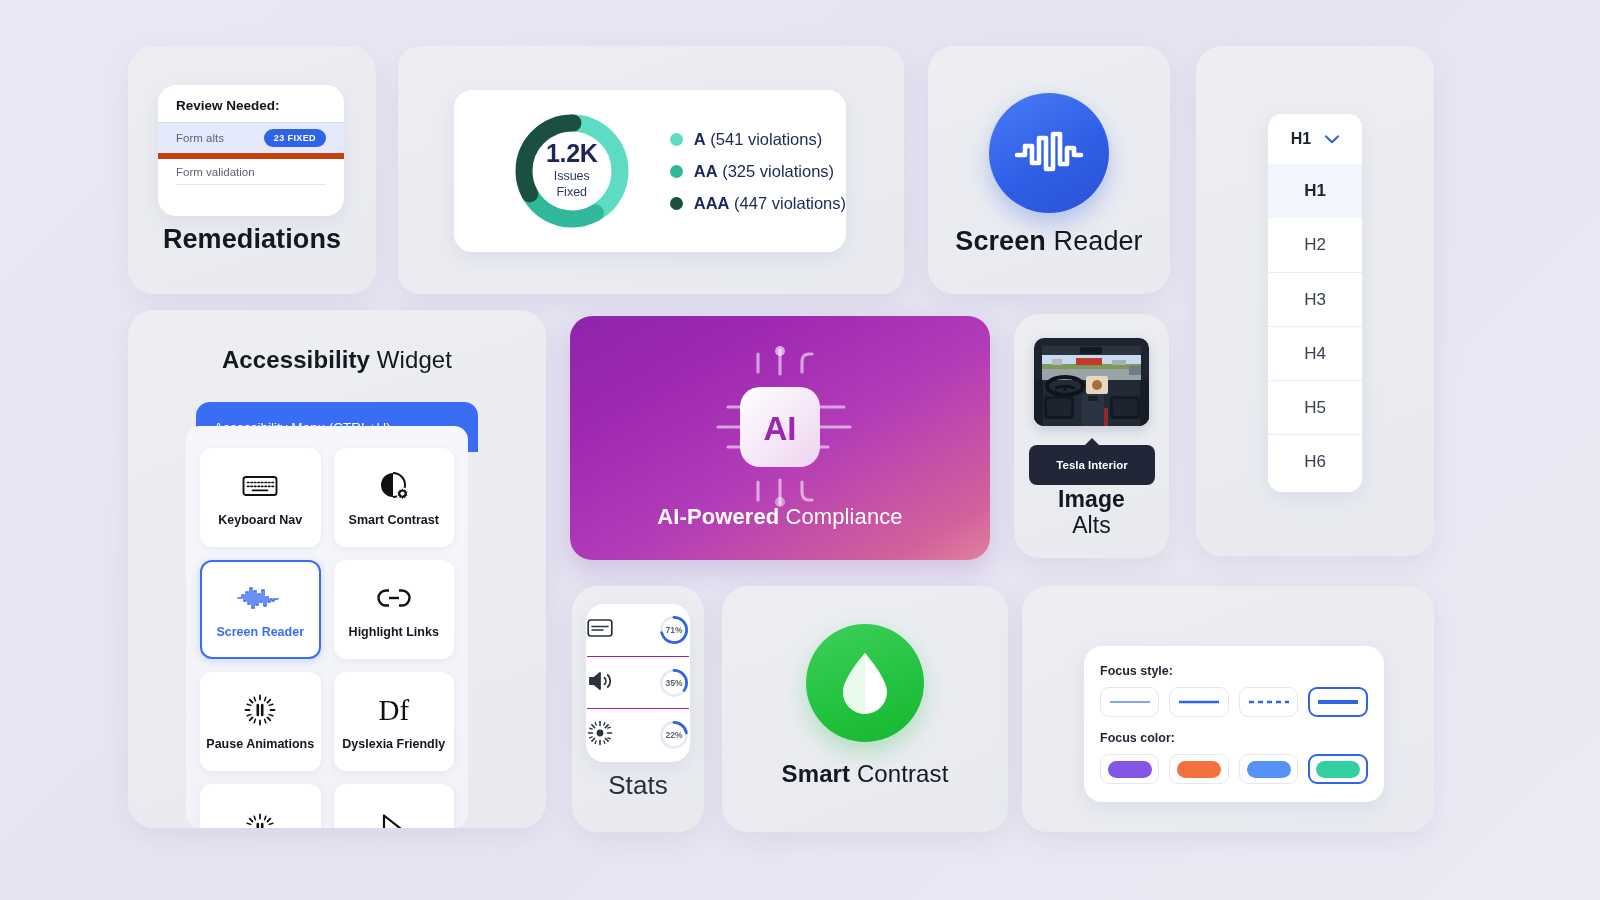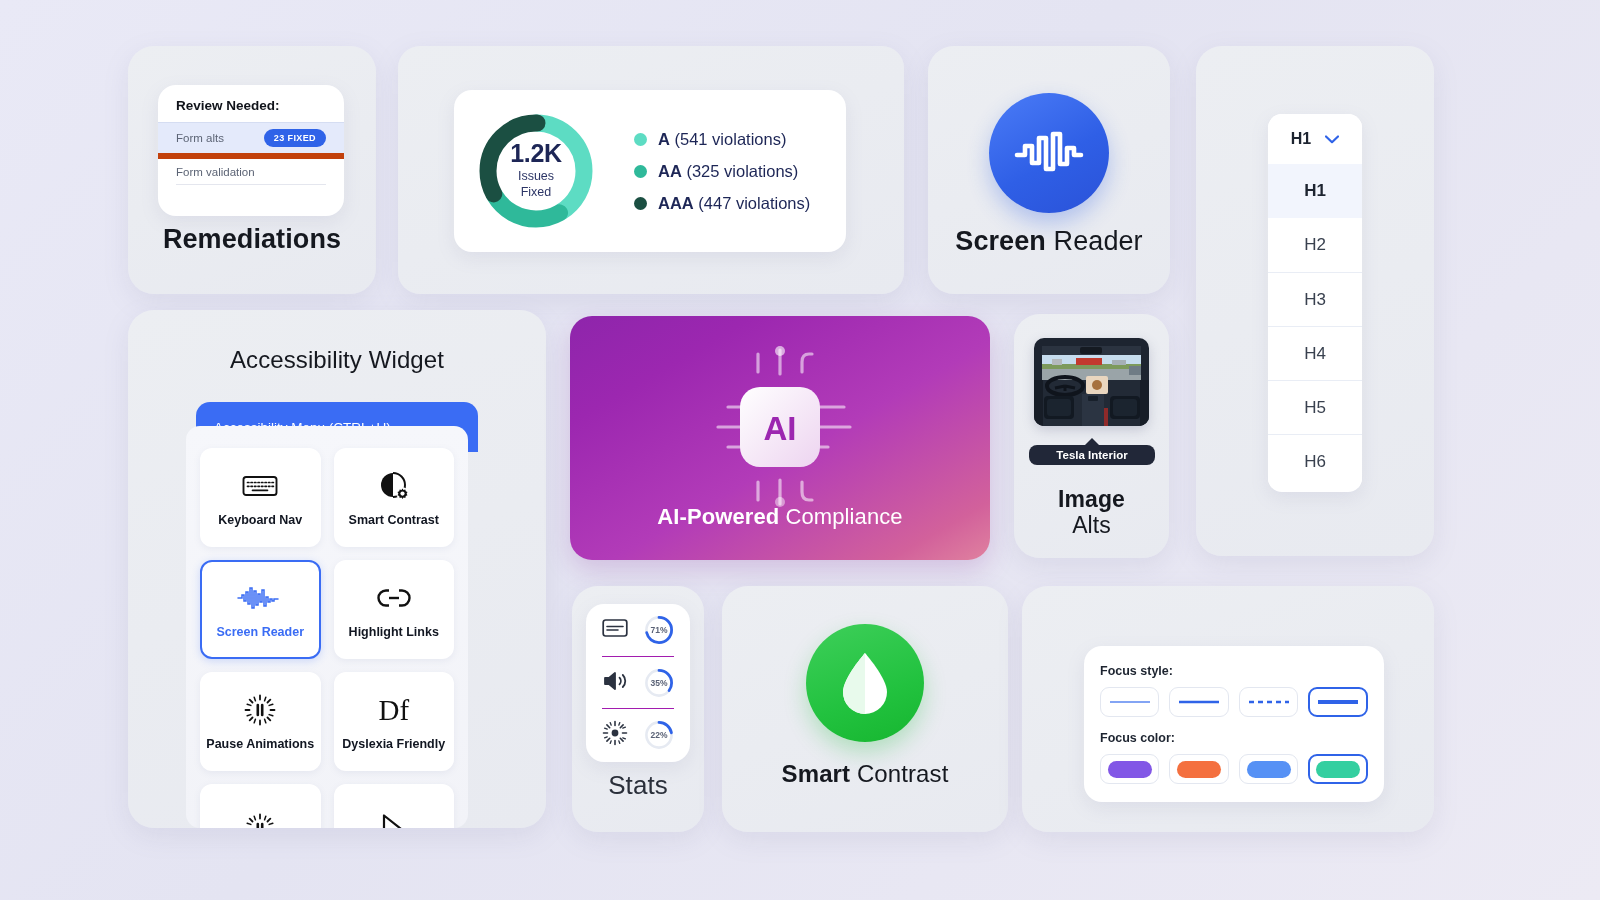--- a/index.html
+++ b/index.html
@@ -50,21 +50,21 @@
     background: #2f63e8; color: #fff; font-size: 9px; font-weight: 700;
     letter-spacing: .4px; border-radius: 999px; padding: 4px 10px;
   }
   .remed-last { background: #fff; }
   .remed-last .remed-row { border-top: 6px solid #c2410c; }
   .remed-rule { height: 1px; background: #e4e6ee; margin: 0 18px; }
   #remed-cap { top: 178px; }
 
   
   #c-donut { left: 398px; top: 46px; width: 506px; height: 248px; border-radius: 22px; }
-  #donut-inner { position: absolute; left: 56px; top: 44px; width: 392px; height: 162px; display: flex; align-items: center; }
+  #donut-inner { position: absolute; left: 56px; top: 44px; width: 392px; height: 162px; display: flex; align-items: center; justify-content: flex-end; }
   .donut-wrap { width: 120px; height: 120px; margin-left: 22px; position: relative; flex: none; }
   .donut-center { position: absolute; inset: 0; display: flex; flex-direction: column; align-items: center; justify-content: center; }
   .donut-big { font-size: 25px; font-weight: 800; color: #1d2656; letter-spacing: -.3px; line-height: 1; }
   .donut-sub { font-size: 12.5px; color: #2c3566; line-height: 1.25; text-align: center; margin-top: 3px; }
   .legend { margin-left: 38px; }
   .legend-row { display: flex; align-items: center; margin: 13px 0; }
   .legend-dot { width: 13px; height: 13px; border-radius: 50%; flex: none; }
   .legend-txt { margin-left: 11px; font-size: 16.5px; color: #1d2656; white-space: nowrap; }
   .legend-txt b { font-weight: 800; }
 
@@ -86,21 +86,21 @@
   .head-opt {
     height: 54px; display: flex; align-items: center; justify-content: center;
     font-size: 17px; color: #39414f; background: #fff;
   }
   .head-opt.sel { background: #f2f5fd; font-weight: 600; color: #1d2430; }
   .head-opt.div { border-top: 1px solid #e9edf5; }
 
   
   #c-widget { left: 128px; top: 310px; width: 418px; height: 518px; }
   #widget-title { position: absolute; left: 0; right: 0; top: 36px; text-align: center; font-size: 24px; }
-  #widget-title b { font-weight: 400; }
+  #widget-title b { font-weight: 700; }
   #menu-bar {
     position: absolute; left: 68px; top: 92px; width: 282px; height: 50px;
     background: #3a6cf4; border-radius: 14px 14px 0 0;
     display: flex; align-items: center; padding-left: 18px;
     color: #fff; font-size: 13.5px;
   }
   #menu-body {
     position: absolute; left: 58px; top: 116px; width: 282px; height: 402px;
     background: linear-gradient(180deg, #f6f7fb 0%, #f2f3f8 100%);
     border-radius: 14px; padding: 22px 14px 0;
@@ -127,33 +127,33 @@
   #ai-chip { position: absolute; left: 50%; top: 28px; transform: translateX(-50%); width: 200px; height: 165px; }
   #ai-cap { top: 188px; color: #fff; font-size: 22px; }
 
   
   #c-img { left: 1014px; top: 314px; width: 155px; height: 244px; }
   #img-photo {
     position: absolute; left: 20px; top: 24px; width: 115px; height: 88px;
     border-radius: 10px; overflow: hidden; box-shadow: 0 4px 12px rgba(90,95,130,.25);
   }
   #img-tip {
-    position: absolute; left: 15px; top: 131px; width: 126px; height: 20px;
+    position: absolute; left: 15px; top: 131px; width: 126px; height: 40px;
     background: #212738; border-radius: 8px; color: #fff;
     display: flex; align-items: center; justify-content: center; font-size: 11.5px; font-weight: 600;
   }
   #img-tip::before {
     content: ""; position: absolute; top: -7px; left: 50%; transform: translateX(-50%);
     border-left: 8px solid transparent; border-right: 8px solid transparent; border-bottom: 8px solid #212738;
   }
   #img-cap { top: 172px; line-height: 1.15; font-size: 23px; }
 
   
   #c-stats { left: 572px; top: 586px; width: 132px; height: 246px; }
-  #stats-inner { position: absolute; left: 14px; top: 18px; width: 104px; height: 158px; padding: 0 16px; }
+  #stats-inner { position: absolute; left: 14px; top: 18px; width: 104px; height: 158px; padding: 0 1px; }
   .stat-row { height: 52px; display: flex; align-items: center; justify-content: space-between; }
   .stat-row + .stat-row { border-top: 1px solid #a21caf; }
   .ring { width: 30px; height: 30px; position: relative; flex: none; }
   .ring .pv {
     position: absolute; inset: 0; display: flex; align-items: center; justify-content: center;
     font-size: 8.5px; color: #5a6276; font-weight: 600;
   }
   #stats-cap { top: 184px; font-size: 26px; color: #2a2f3a; }
 
   

